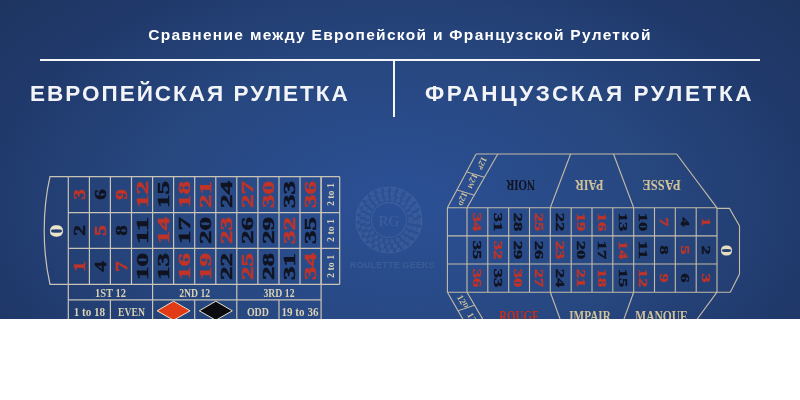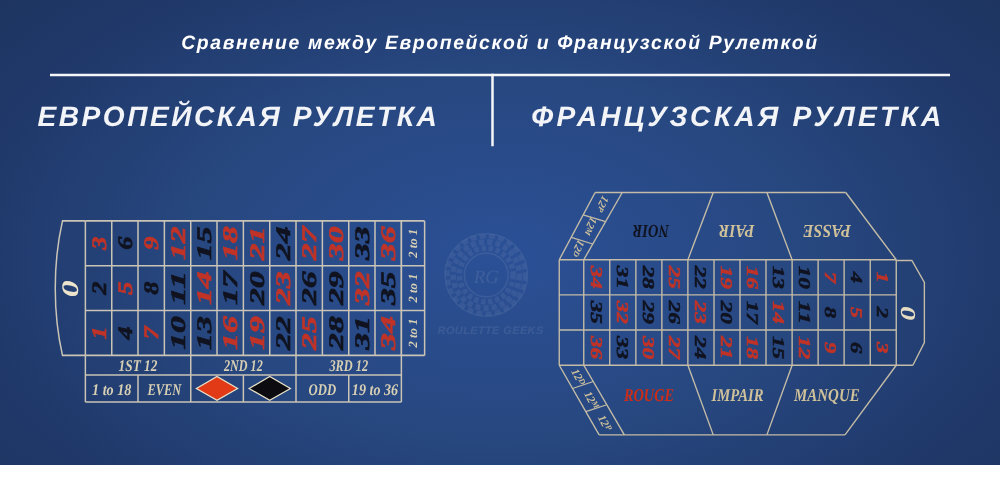--- a/index.html
+++ b/index.html
@@ -1,17 +1,17 @@
 <!DOCTYPE html>
 <html><head><meta charset="utf-8">
 <style>
 html,body{margin:0;padding:0;}
-#stage{position:relative;width:800px;height:372px;overflow:hidden;
+#stage{position:relative;width:800px;height:319px;overflow:hidden;
 background:radial-gradient(ellipse 560px 330px at 400px 205px,#2b5096 0%,#27477f 45%,#20396b 75%,#1d345d 100%);
-font-family:"Liberation Sans",sans-serif;font-style:italic;}
+font-family:"Liberation Sans",sans-serif;}
 .hd{position:absolute;color:#f2f4f8;font-weight:bold;font-size:22.5px;letter-spacing:2.0px;white-space:nowrap;}
 </style></head><body>
 <div id="stage">
 
 <div style="position:absolute;left:0;top:26px;width:800px;text-align:center;color:#ffffff;font-weight:bold;font-size:15.5px;letter-spacing:1.3px;">Сравнение между Европейской и Французской Рулеткой</div>
 
 <div style="position:absolute;left:40px;top:58.5px;width:720px;height:2.6px;background:#f5f6f8;"></div>
 
 <div style="position:absolute;left:392.5px;top:58.5px;width:2.6px;height:58px;background:#f5f6f8;"></div>
 

